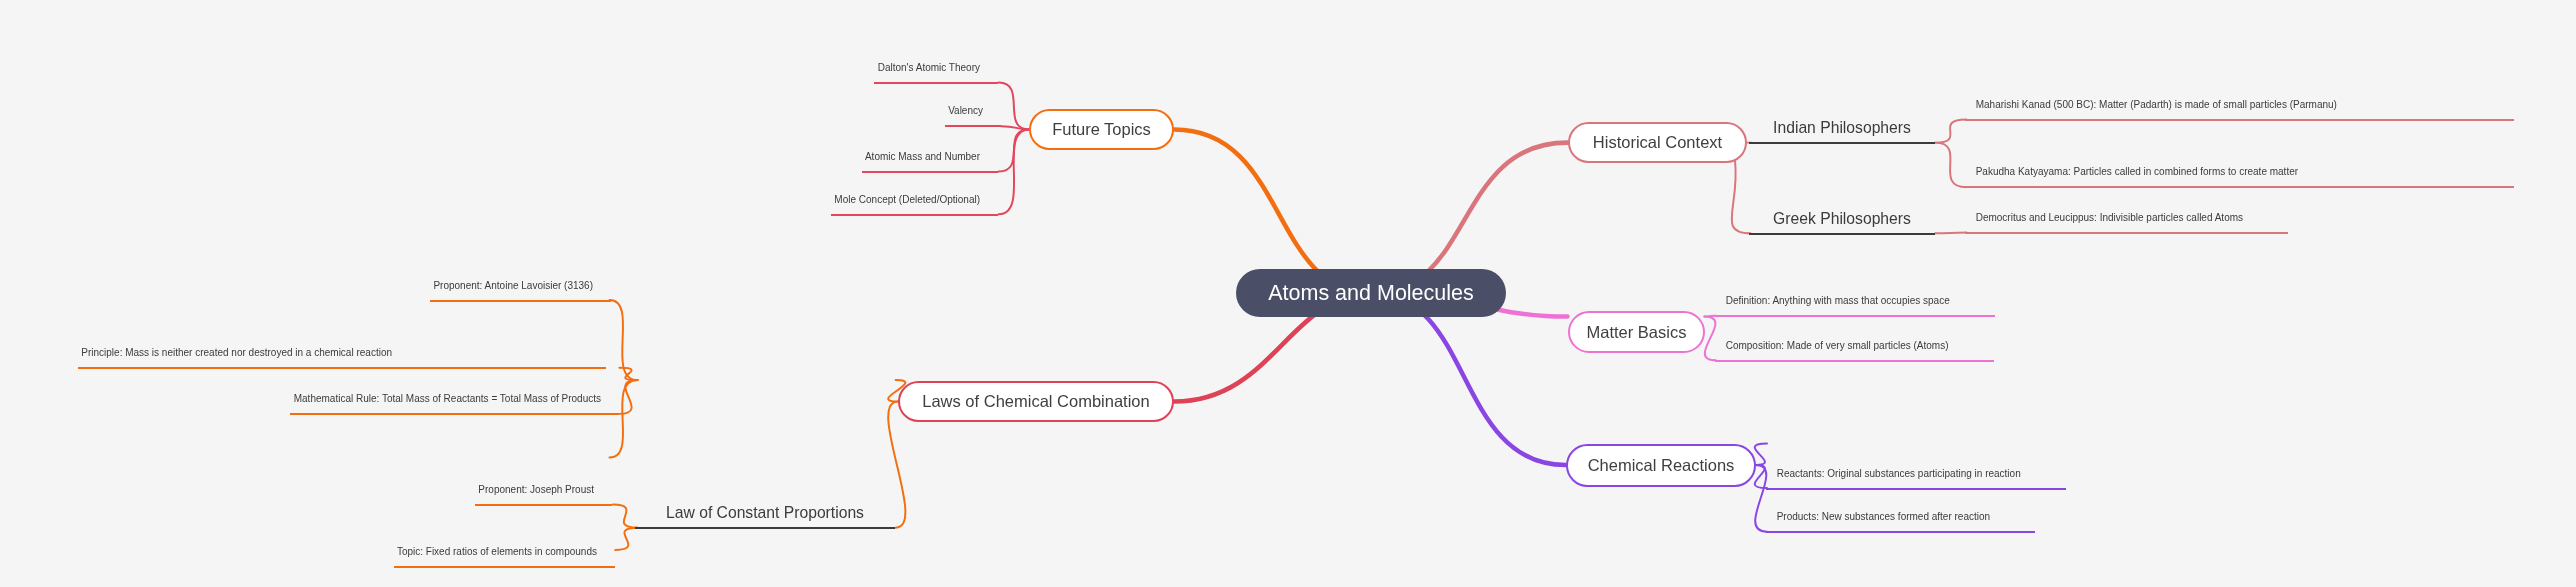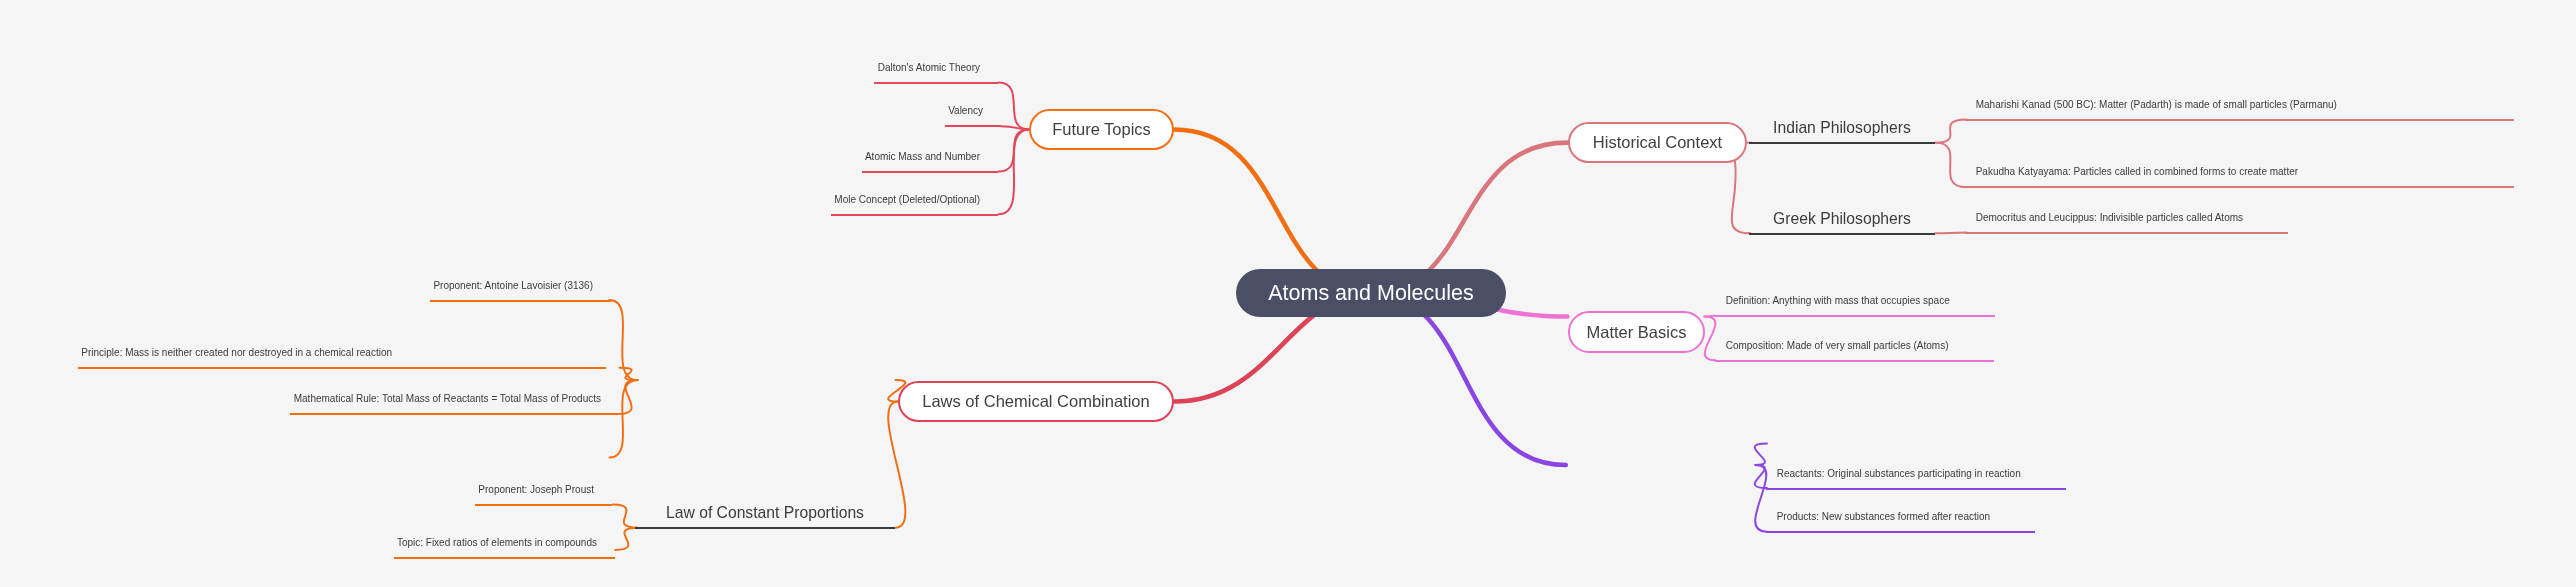--- a/index.html
+++ b/index.html
@@ -99,33 +99,34 @@
       <path class="lk-thin st-purple" d="M 2128,564 C 2168,564 2100,645 2142,645"></path>
     </g>
   </svg>
 
   <div class="central">Atoms and Molecules</div>
 
   <div class="node-box bd-orange" style="left:1029px;top:109px;width:145px;height:41px;border-radius:20.6px;">Future Topics</div>
   <div class="node-box bd-salmon" style="left:1568px;top:122px;width:179px;height:41px;border-radius:20.6px;">Historical Context</div>
   <div class="node-box bd-red" style="left:898px;top:381px;width:276px;height:41px;border-radius:20.6px;">Laws of Chemical Combination</div>
   <div class="node-box bd-pink" style="left:1568px;top:295px;width:137px;height:42px;border-radius:21.5px;margin-top:16px;">Matter Basics</div>
+  <div class="node-box bd-purple" style="left:1566px;top:444px;width:190px;height:43px;border-radius:21.5px;">Chemical Reactions</div>
 
   <div class="leaf u-redthin" style="right:1578px;bottom:503px;">Dalton's Atomic Theory</div>
   <div class="leaf u-redthin" style="right:1575px;bottom:460px;">Valency</div>
   <div class="leaf u-redthin" style="right:1578px;bottom:414px;">Atomic Mass and Number</div>
   <div class="leaf u-redthin" style="right:1578px;bottom:371px;">Mole Concept (Deleted/Optional)</div>
 
   <div class="leaf u-orange" style="right:1965px;bottom:285px;">Proponent: Antoine Lavoisier (3136)</div>
   <div class="leaf u-orange wrap" style="left:78px;bottom:218px;width:528px;text-align:left;">Principle: Mass is neither created nor destroyed in a chemical reaction</div>
   <div class="leaf u-orange" style="right:1957px;bottom:172px;">Mathematical Rule: Total Mass of Reactants = Total Mass of Products</div>
 
   <div class="plabel u-orange" style="left:635px;bottom:58px;width:260px;">Law of Constant Proportions</div>
   <div class="leaf u-orange" style="right:1964px;bottom:81px;">Proponent: Joseph Proust</div>
-  <div class="leaf u-orange" style="right:1961px;bottom:28px;">Topic: Fixed ratios of elements in compounds</div>
+  <div class="leaf u-orange" style="right:1961px;bottom:19px;">Topic: Fixed ratios of elements in compounds</div>
 
   <div class="plabel u-salmon" style="left:1749px;bottom:443px;width:186px;">Indian Philosophers</div>
   <div class="plabel u-salmon" style="left:1749px;bottom:352px;width:186px;">Greek Philosophers</div>
   <div class="leaf rside wrap u-salmon" style="left:1965px;bottom:466px;width:549px;">Maharishi Kanad (500 BC): Matter (Padarth) is made of small particles (Parmanu)</div>
   <div class="leaf rside wrap u-salmon" style="left:1965px;bottom:399px;width:549px;">Pakudha Katyayama: Particles called in combined forms to create matter</div>
   <div class="leaf rside u-salmon" style="left:1965px;bottom:353px;">Democritus and Leucippus: Indivisible particles called Atoms</div>
 
   <div class="leaf rside u-pink" style="left:1715px;bottom:270px;">Definition: Anything with mass that occupies space</div>
   <div class="leaf rside u-pink" style="left:1715px;bottom:225px;">Composition: Made of very small particles (Atoms)</div>
 

